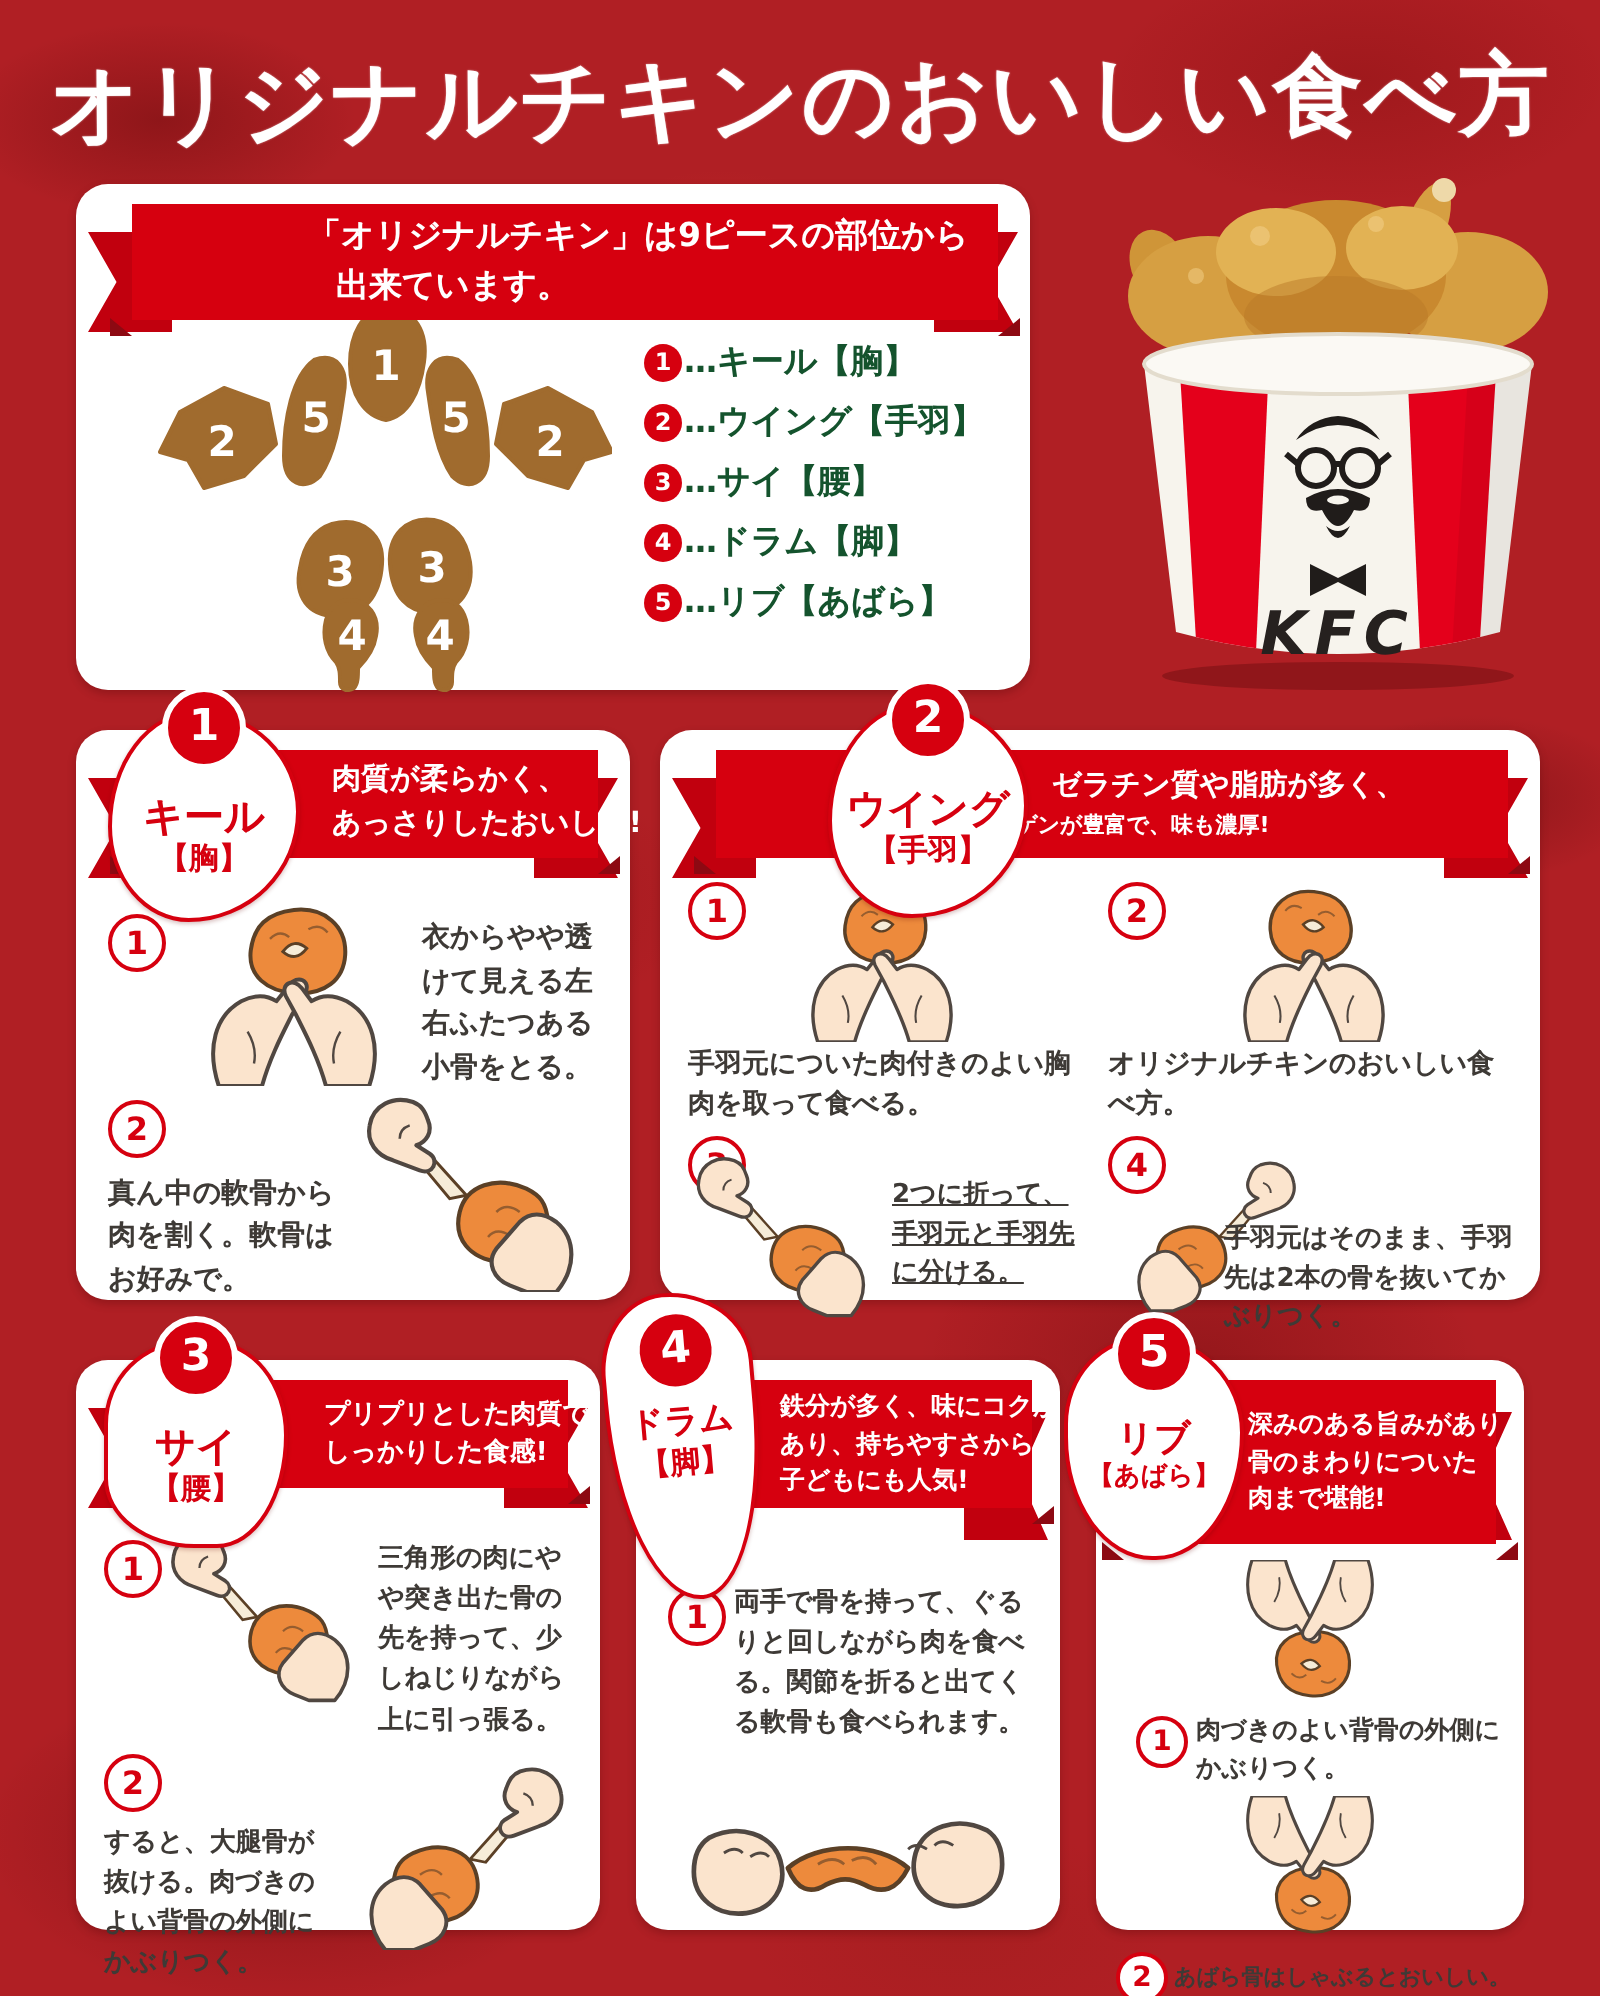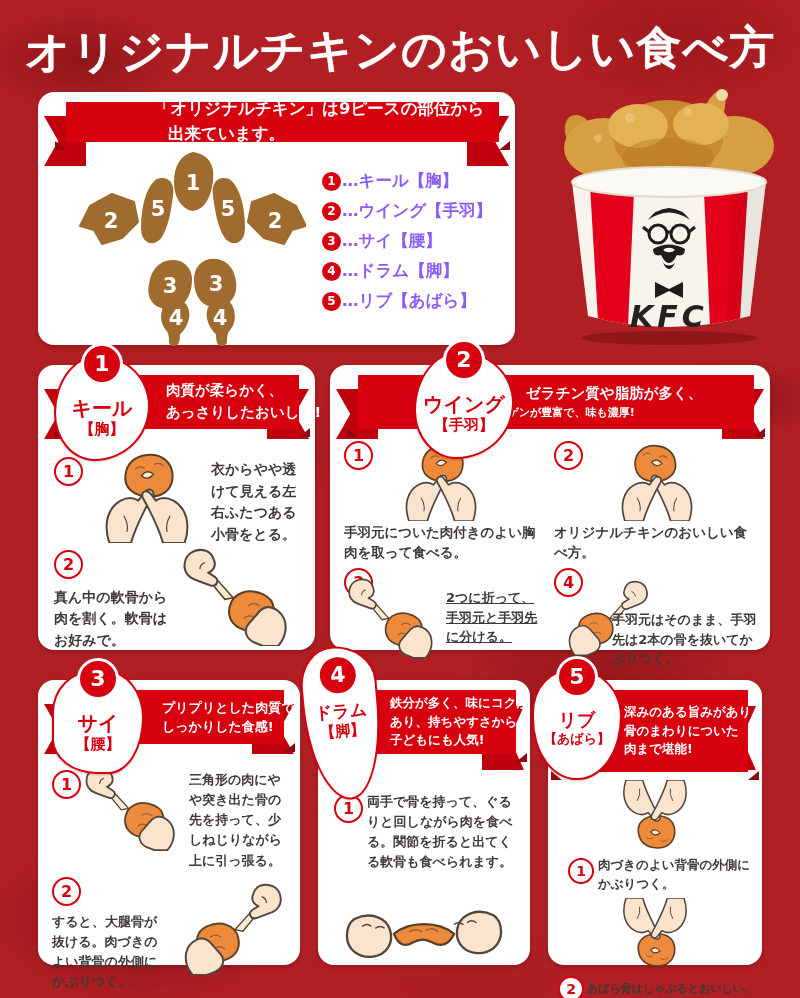--- a/index.html
+++ b/index.html
@@ -47,21 +47,21 @@
   .snum{width:25px;height:25px;border:2.5px solid #D6000F;border-radius:50%;background:#fff;color:#D6000F;
         font-weight:800;font-size:16px;line-height:25px;text-align:center;flex:none;}
   .stext{color:#3E3A36;font-weight:600;line-height:1.55;}
   .illo{display:block;}
   .fliph{transform:scaleX(-1);} .flipv{transform:scaleY(-1);}
   
   .legend{position:absolute;left:284px;top:78px;}
   .lg-row{display:flex;align-items:center;margin-bottom:8px;}
   .lg-num{width:19px;height:19px;border-radius:50%;background:#D6000F;color:#fff;font-size:12px;font-weight:800;
           line-height:19px;text-align:center;flex:none;}
-  .lg-text{color:#8b5cf6;font-weight:800;font-size:16.5px;margin-left:1px;white-space:nowrap;}
+  .lg-text{color:#14532d;font-weight:800;font-size:16.5px;margin-left:1px;white-space:nowrap;}
   .content{position:absolute;left:10px;right:10px;}
   .row{display:flex;align-items:flex-start;}
 </style>
 </head>
 <body>
 
 <svg width="0" height="0" style="position:absolute" aria-hidden="true">
   <defs>
     <symbol id="s-hold" viewBox="0 0 150 120">
       <path d="M75 10 C94 8 108 20 107 38 C106 54 94 63 76 62 C58 61 46 51 48 35 C50 20 58 12 75 10 Z" fill="#ED8A3C" stroke="#5B4026" stroke-width="2.5" stroke-linejoin="round"></path>
@@ -89,21 +89,21 @@
     </symbol>
   </defs>
 </svg>
 
 <h1 class="title">オリジナルチキンのおいしい食べ方</h1>
 
 <section class="card" style="left:38px;top:92px;width:477px;height:253px;">
   <div class="ribbon">
     <span class="tail tail-l"></span>
     <span class="tail tail-r"></span>
-    <div class="band" style="height:40px;">
+    <div class="band" style="height:58px;">
       <div class="hl" style="font-size:16.5px;padding-left:88px;">「オリジナルチキン」は9ピースの部位から</div>
       <div class="hl" style="font-size:16.5px;padding-left:102px;">出来ています。</div>
     </div>
   </div>
   <svg width="252" height="196" viewBox="0 0 252 196" style="position:absolute;left:16px;top:58px;">
     <g fill="#A06B2E" stroke="#A06B2E" stroke-width="2" stroke-linejoin="round">
       <path d="M139 3 C154 5 160 16 158 31 C156 46 150 58 139 60 C128 58 121 47 121 32 C121 17 127 6 139 3 Z"></path>
       <path d="M103 30 C114 26 120 34 118 46 C116 60 114 76 106 88 C98 96 88 92 88 78 C88 60 92 38 103 30 Z"></path>
       <path d="M175 30 C164 26 158 34 160 46 C162 60 164 76 172 88 C180 96 190 92 190 78 C190 60 186 38 175 30 Z"></path>
       <path d="M36 56 L58 44 L80 52 L84 72 L68 88 L48 94 L40 80 L26 76 Z"></path>

